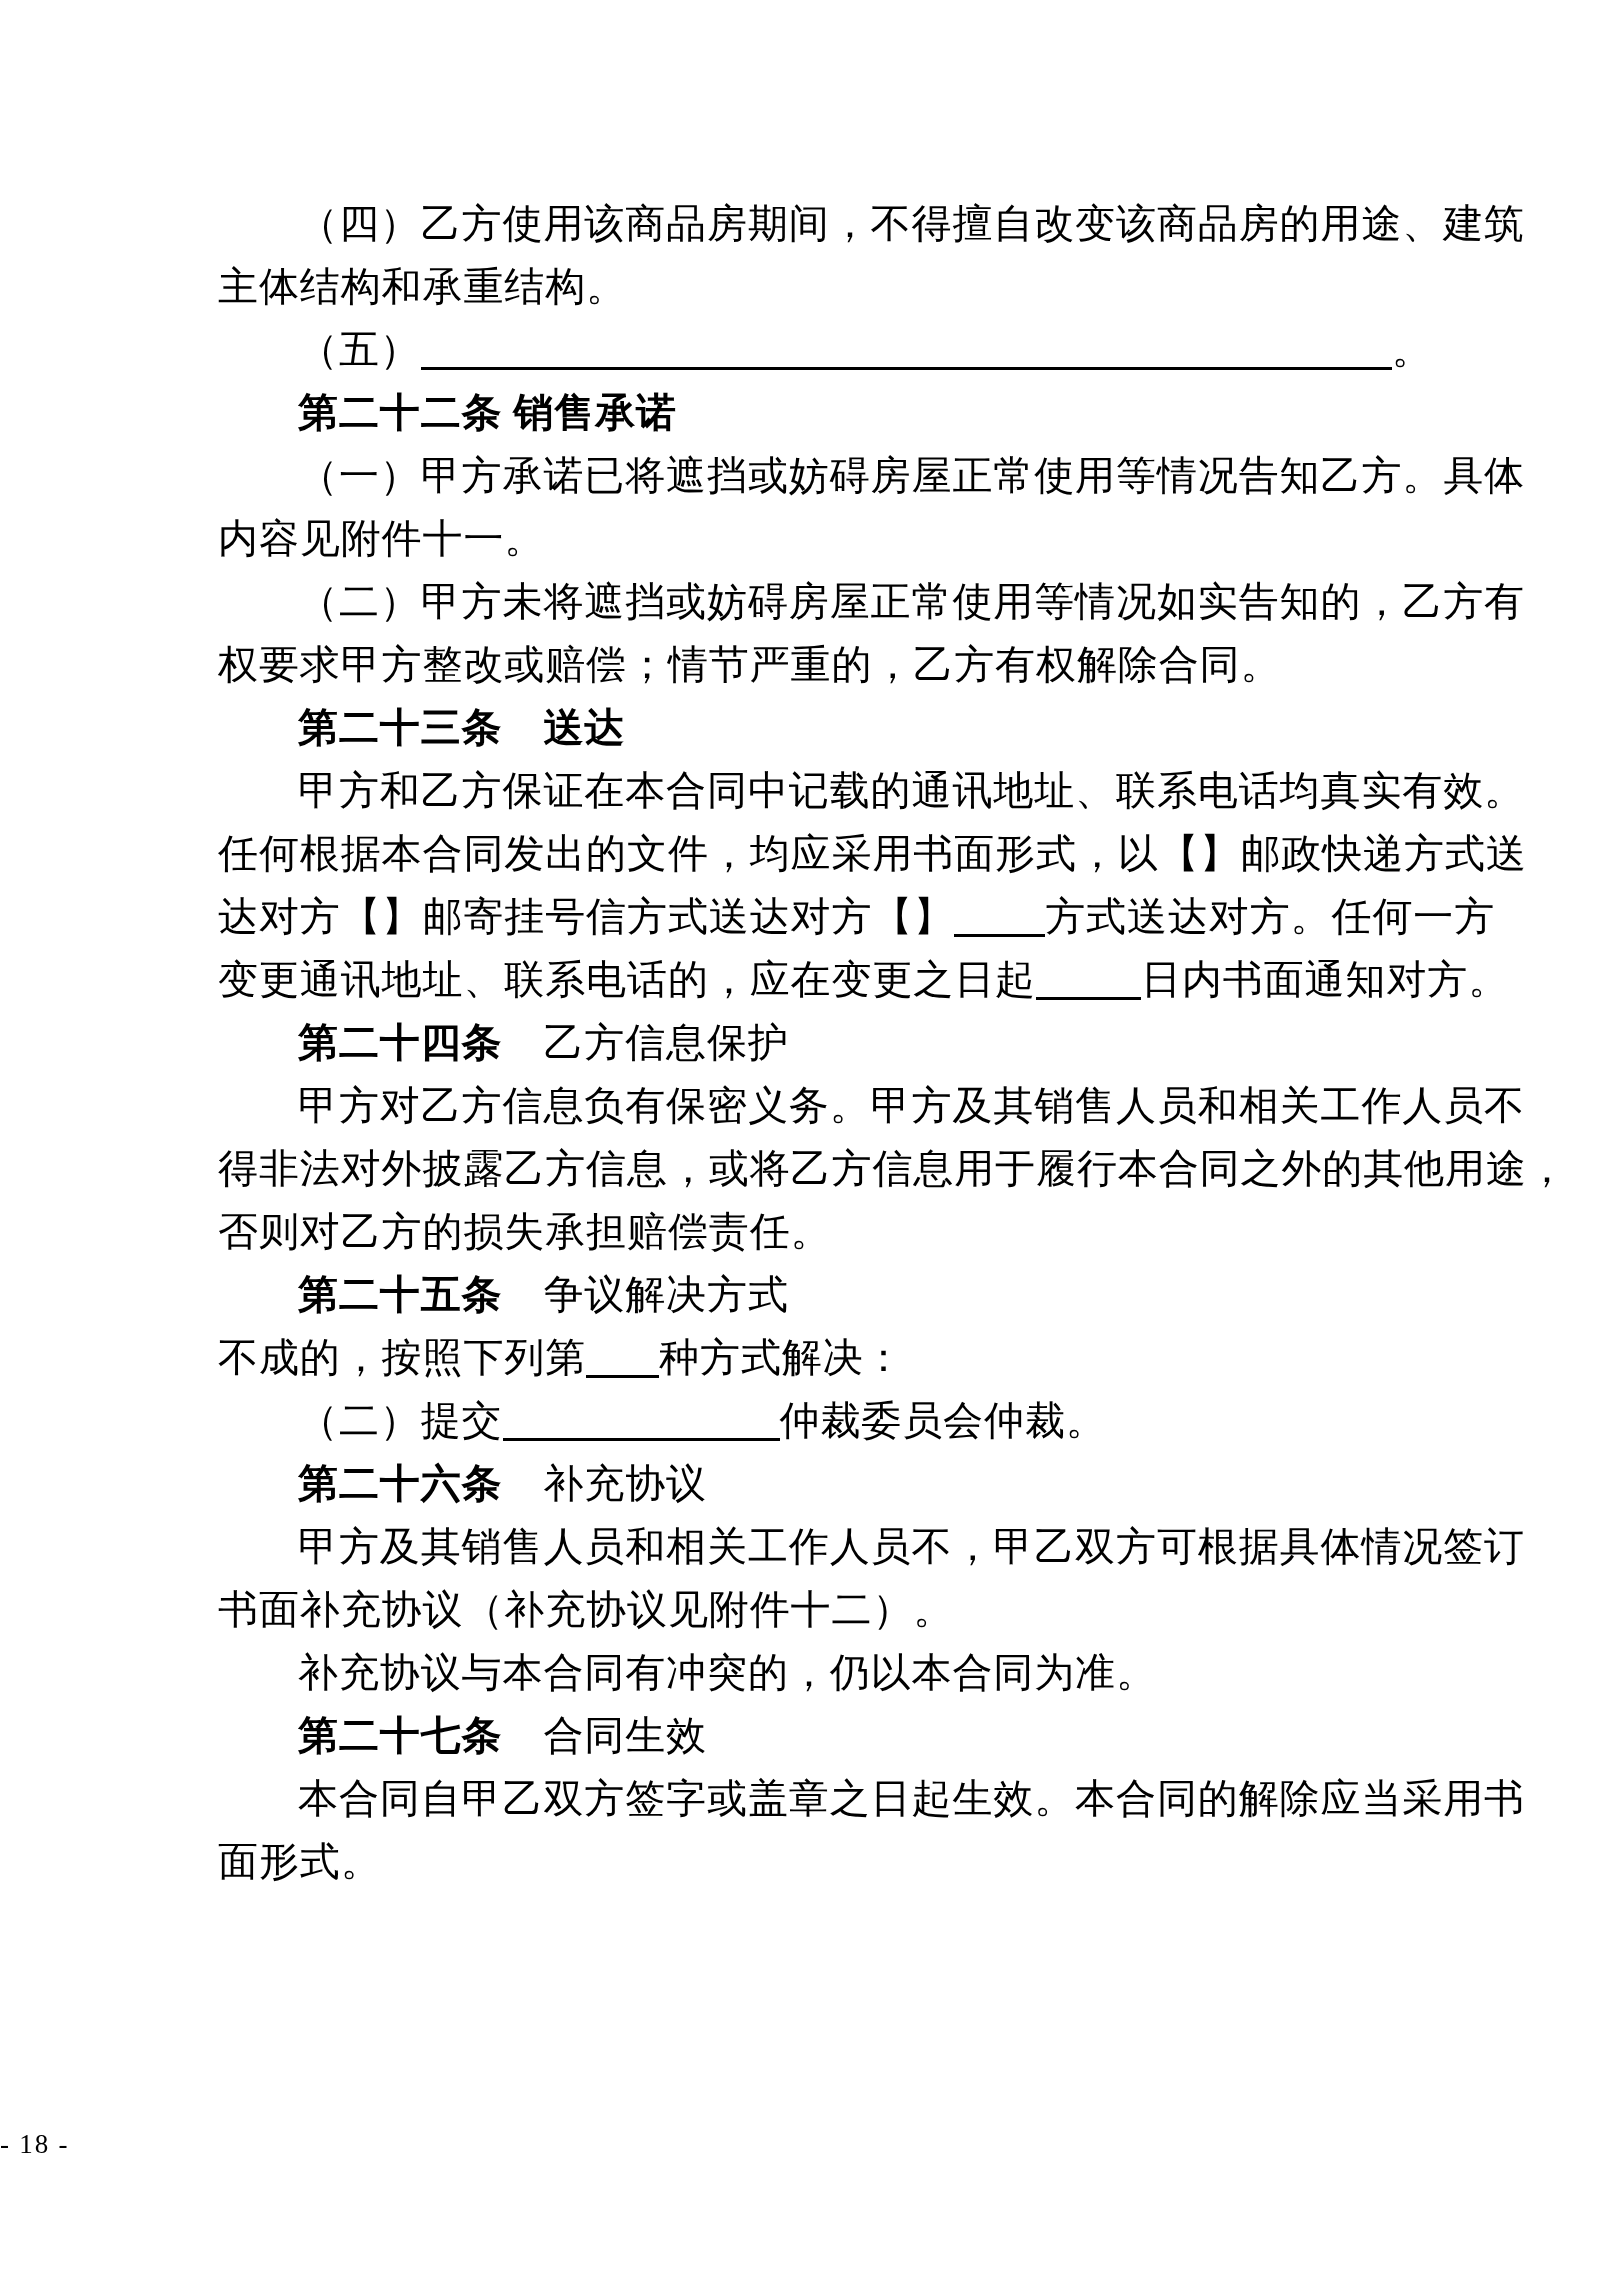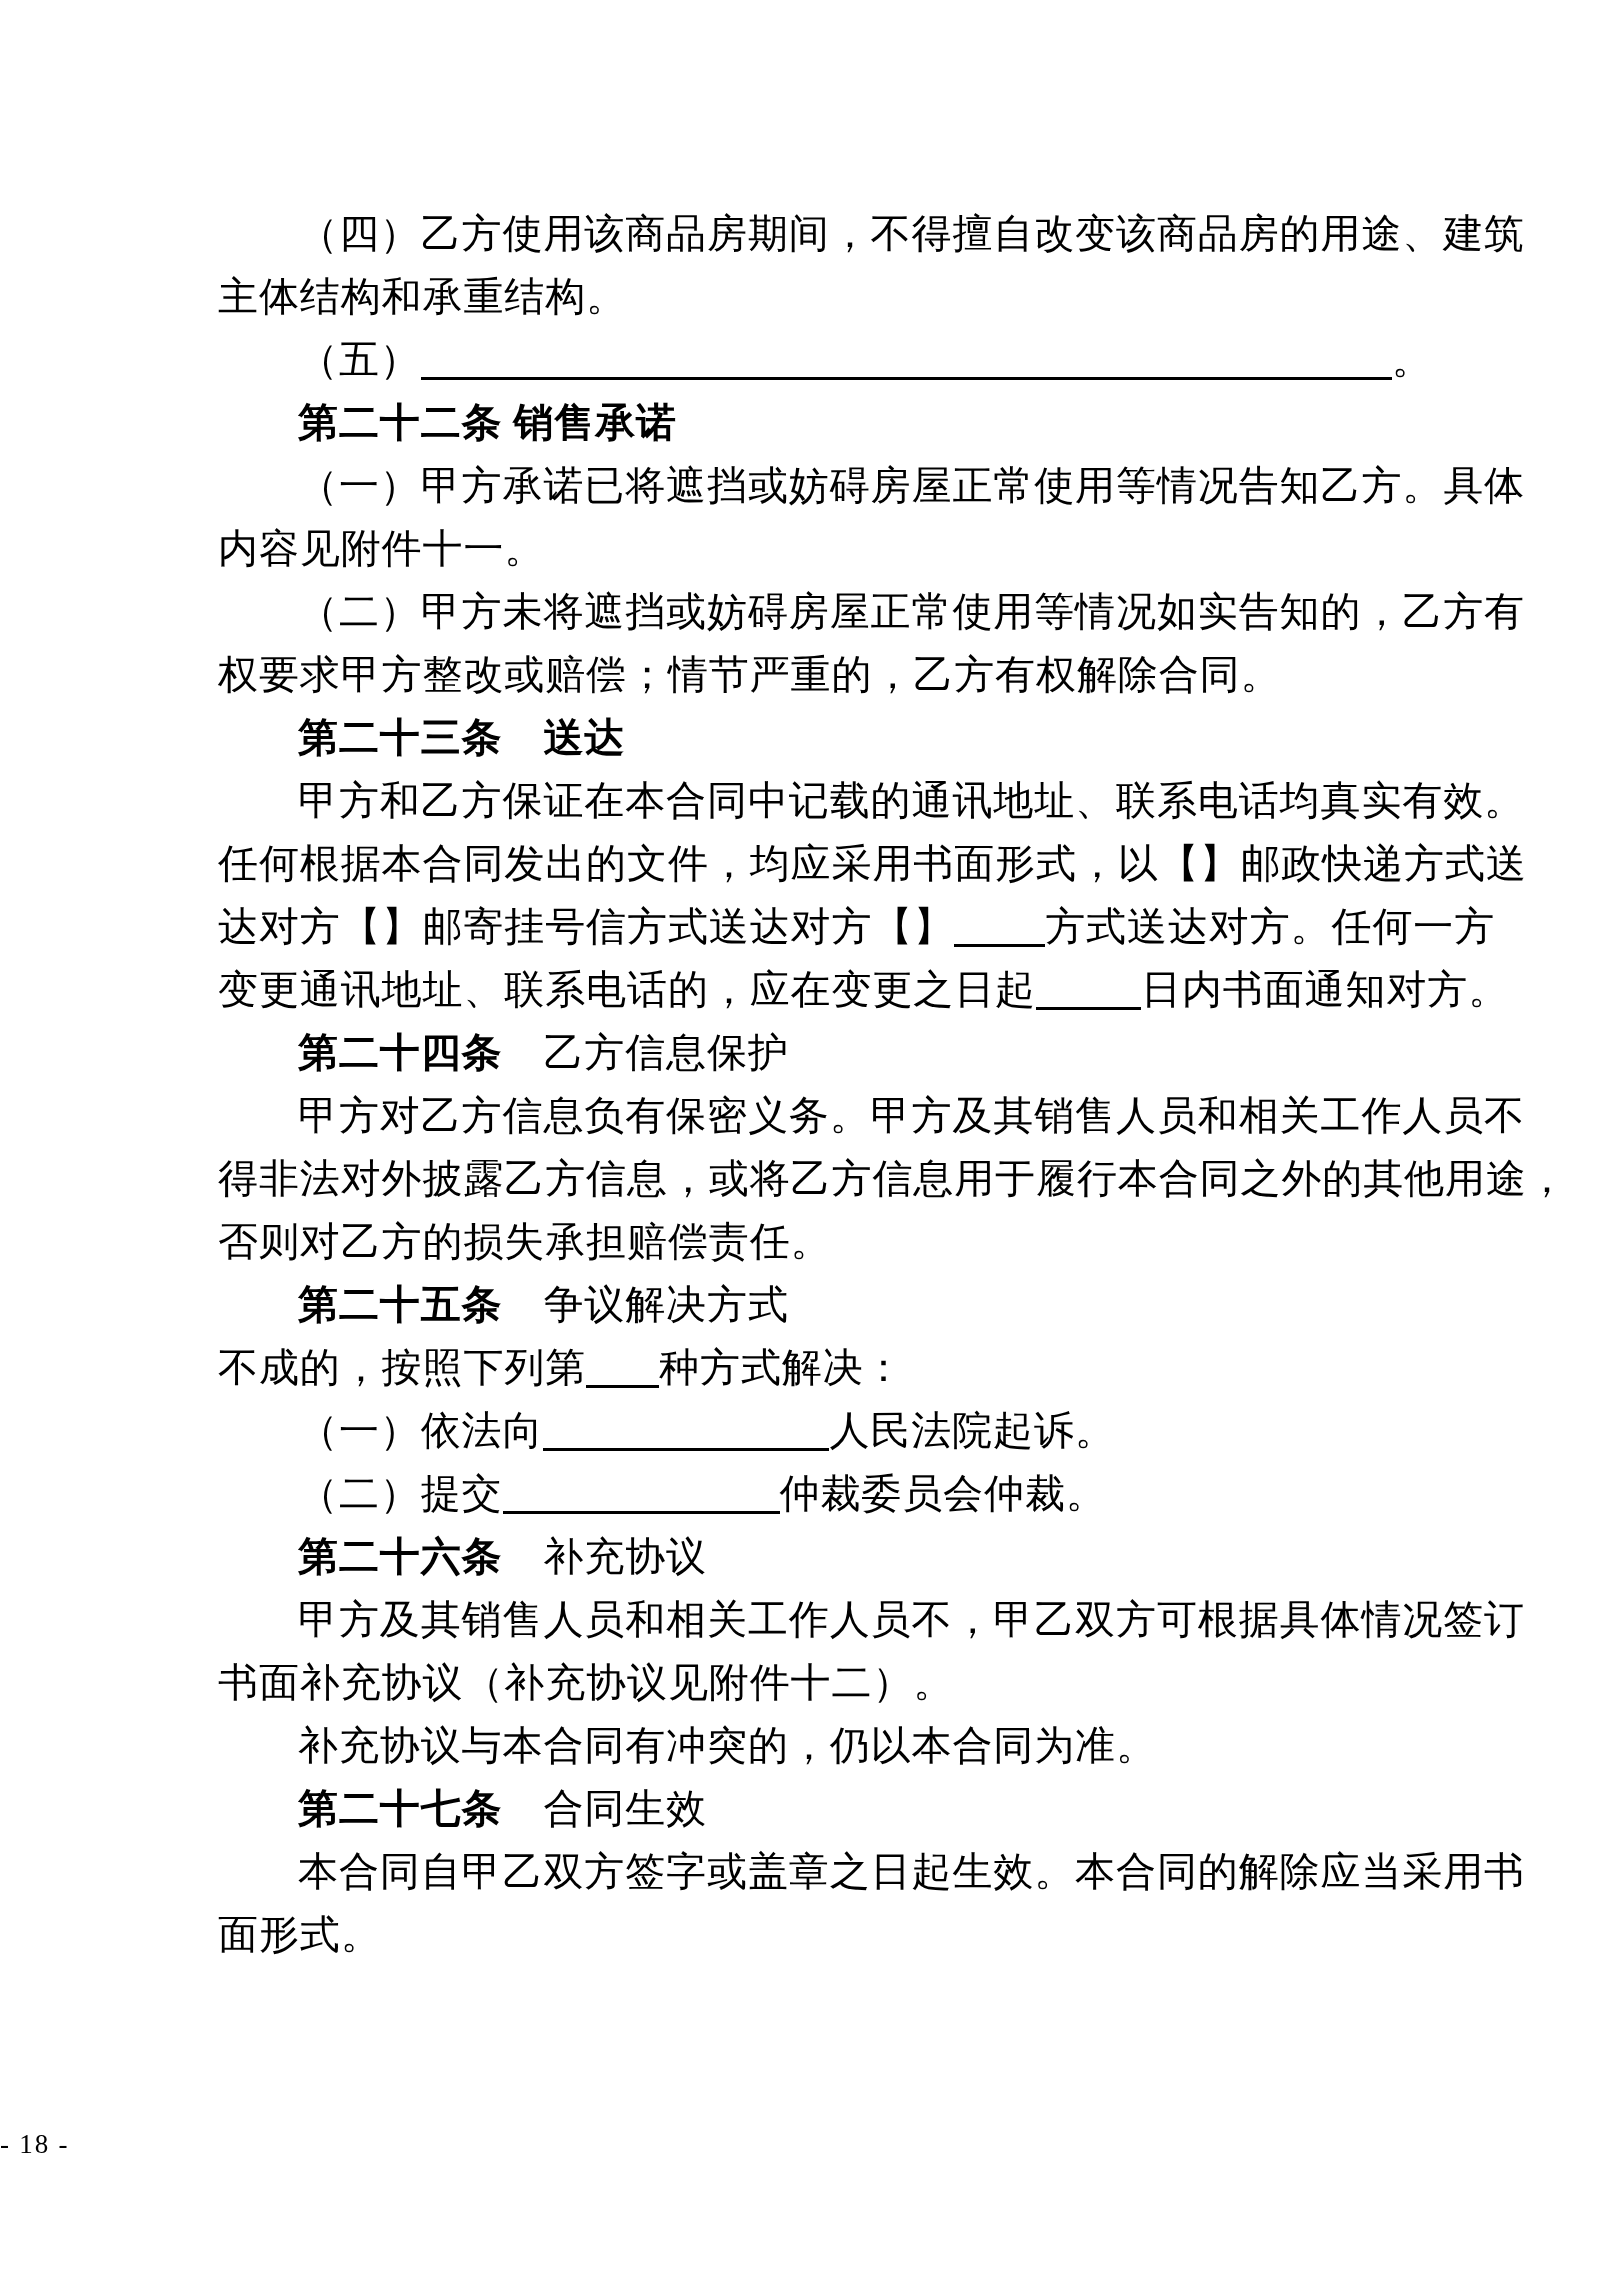--- a/index.html
+++ b/index.html
@@ -8,21 +8,21 @@
     width: 1623px;
     height: 2294px;
     background: #ffffff;
     color: #000000;
     font-family: "Liberation Serif", "DejaVu Serif", serif;
     overflow: hidden;
   }
   .content {
     position: absolute;
     left: 218px;
-    top: 202px;
+    top: 192px;
     width: 1273px;
   }
   .line {
     height: 63px;
     line-height: 63px;
     font-size: 40px;
     letter-spacing: 0.9px;
     white-space: nowrap;
   }
   .line.indent { padding-left: 80px; }
@@ -60,21 +60,20 @@
       <div class="line indent"><span>甲方和乙方保证在本合同中记载的通讯地址、联系电话均真实有效。</span></div>
       <div class="line"><span>任何根据本合同发出的文件，均应采用书面形式，以【】邮政快递方式送</span></div>
       <div class="line"><span>达对方【】邮寄挂号信方式送达对方【】</span><span class="blank" style="width: 91px;"></span><span>方式送达对方。任何一方</span></div>
       <div class="line"><span>变更通讯地址、联系电话的，应在变更之日起</span><span class="blank" style="width: 105px;"></span><span>日内书面通知对方。</span></div>
       <div class="line indent"><span class="b">第二十四条</span><span>　乙方信息保护</span></div>
       <div class="line indent"><span>甲方对乙方信息负有保密义务。甲方及其销售人员和相关工作人员不</span></div>
       <div class="line"><span>得非法对外披露乙方信息，或将乙方信息用于履行本合同之外的其他用途，</span></div>
       <div class="line"><span>否则对乙方的损失承担赔偿责任。</span></div>
       <div class="line indent"><span class="b">第二十五条</span><span>　争议解决方式</span></div>
       <div class="line"><span>不成的，按照下列第</span><span class="blank" style="width: 73px;"></span><span>种方式解决：</span></div>
-      <div class="line indent"><span>（一）依法向</span><span class="blank" style="width: 286px;"></span><span>人民法院起诉。</span></div>
       <div class="line indent"><span>（二）提交</span><span class="blank" style="width: 277px;"></span><span>仲裁委员会仲裁。</span></div>
       <div class="line indent"><span class="b">第二十六条</span><span>　补充协议</span></div>
       <div class="line indent"><span>甲方及其销售人员和相关工作人员不，甲乙双方可根据具体情况签订</span></div>
       <div class="line"><span>书面补充协议（补充协议见附件十二）。</span></div>
       <div class="line indent"><span>补充协议与本合同有冲突的，仍以本合同为准。</span></div>
       <div class="line indent"><span class="b">第二十七条</span><span>　合同生效</span></div>
       <div class="line indent"><span>本合同自甲乙双方签字或盖章之日起生效。本合同的解除应当采用书</span></div>
       <div class="line"><span>面形式。</span></div>
     </div>
   <div class="page-number">- 18 -</div>

